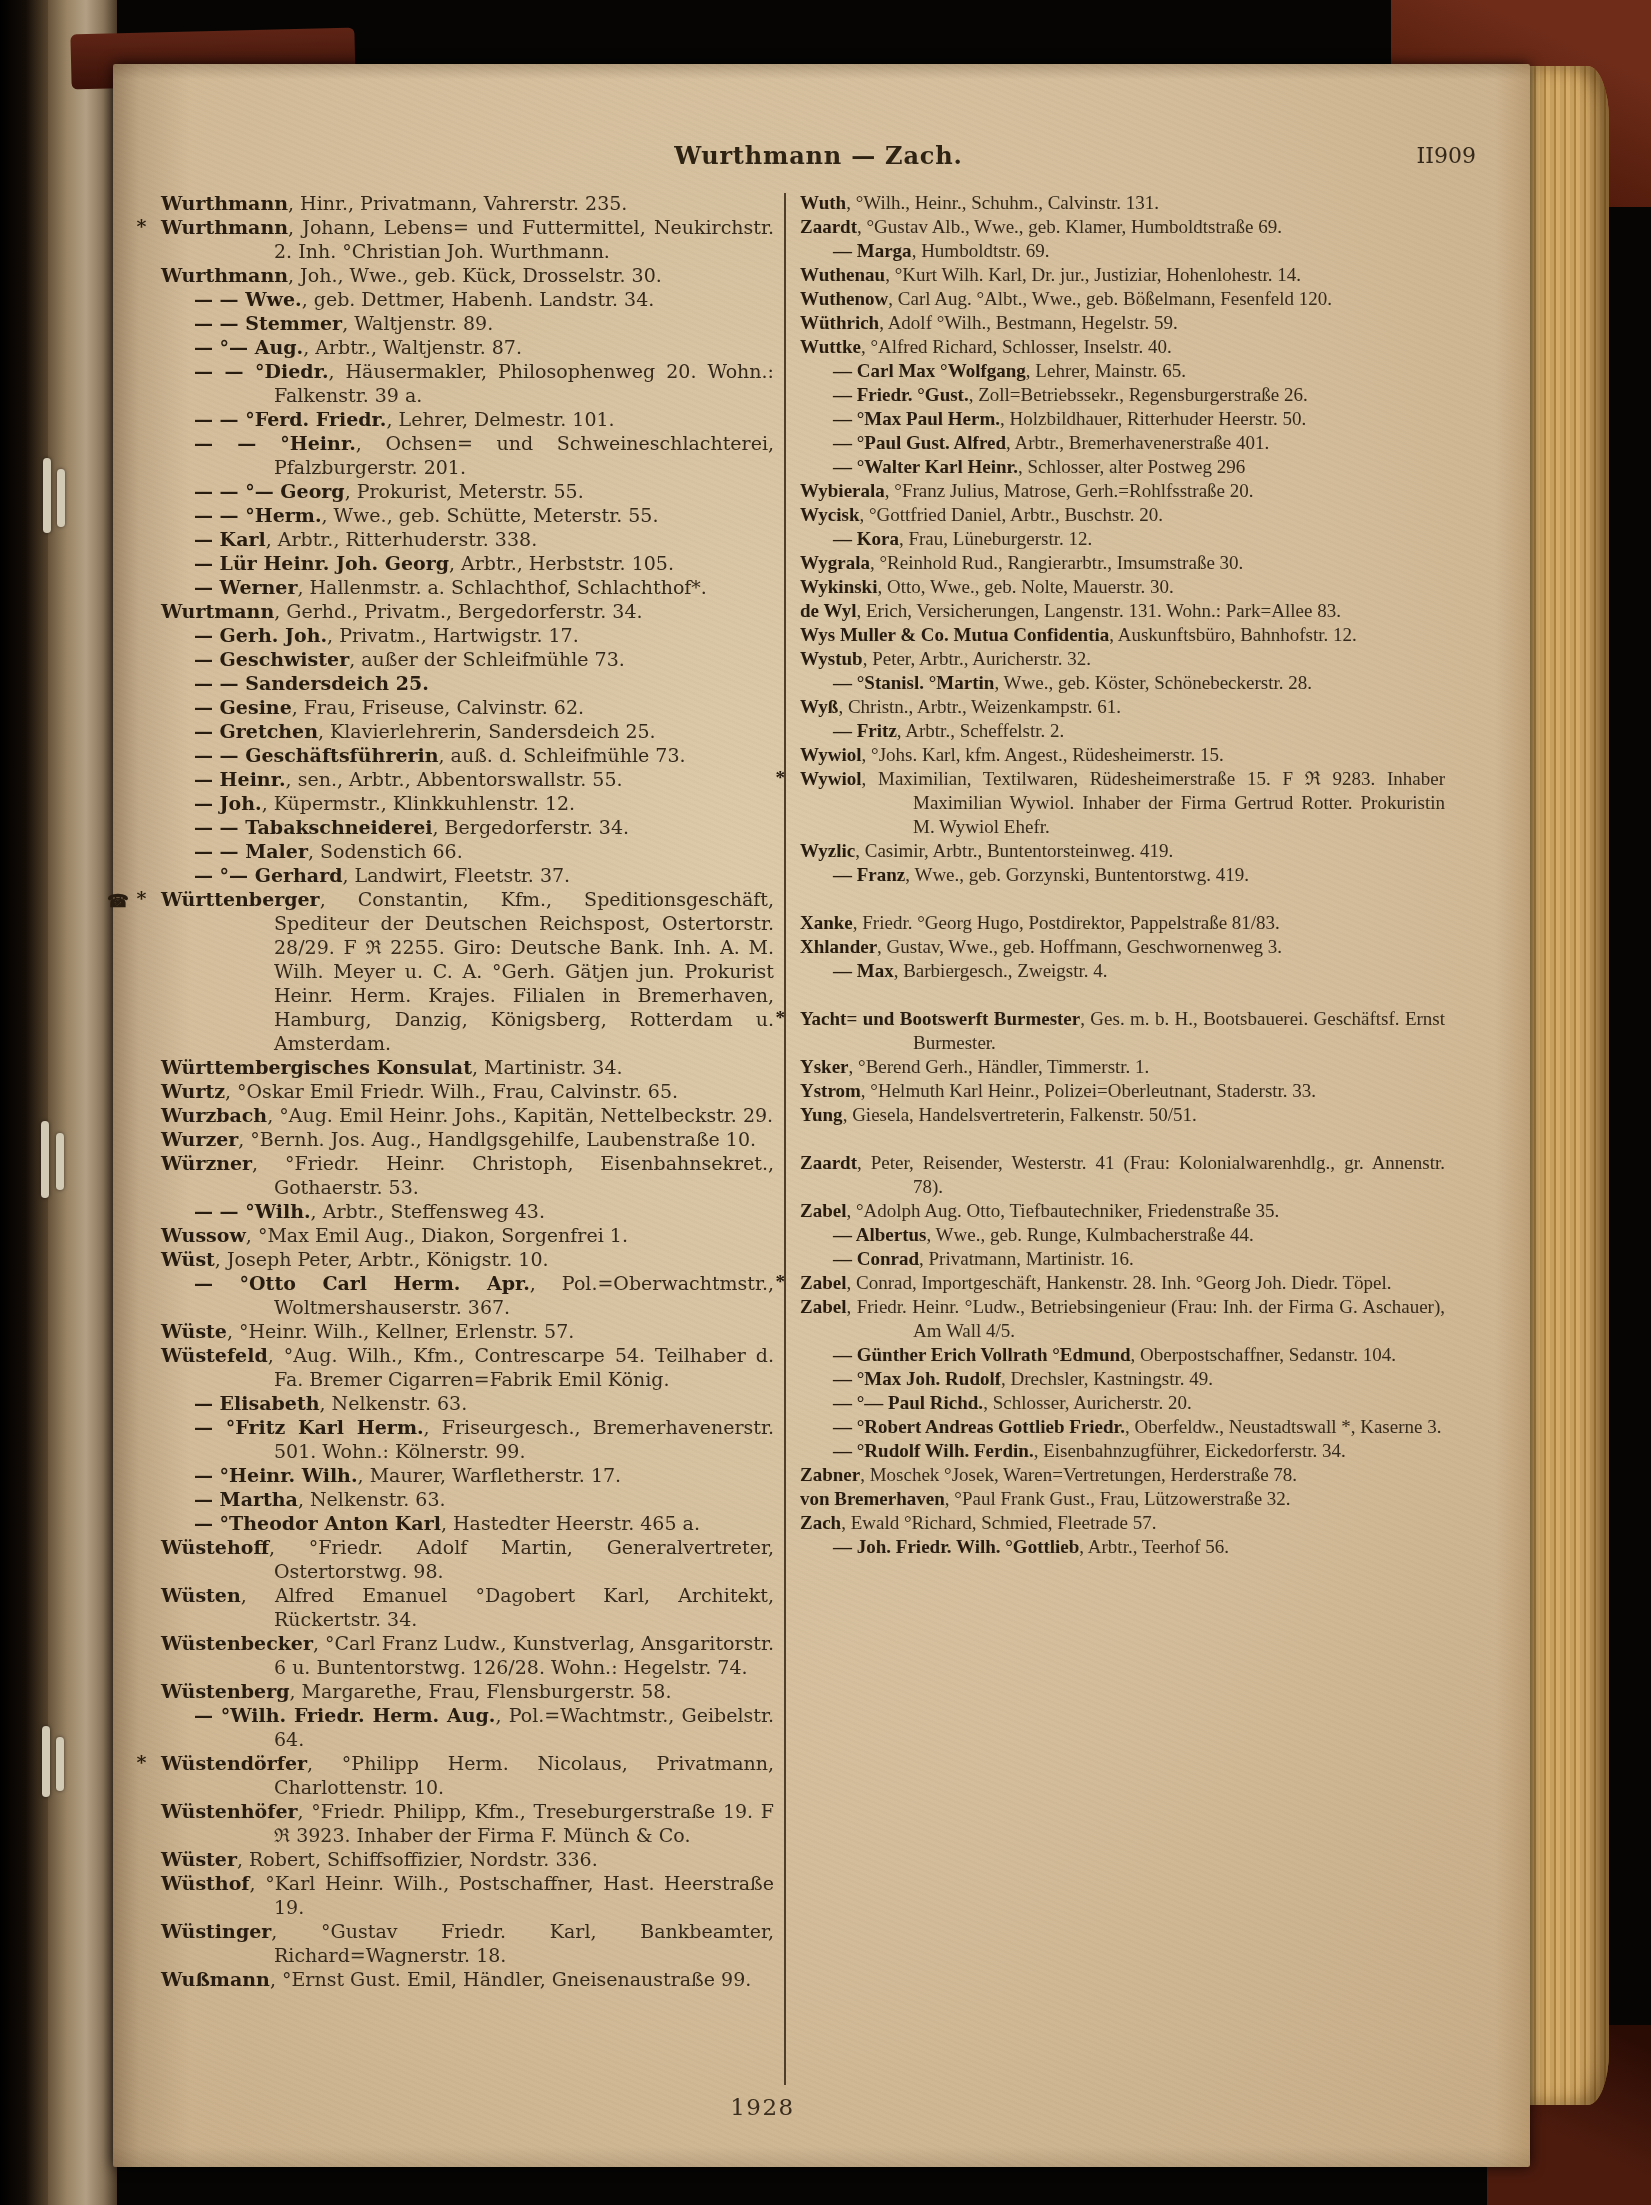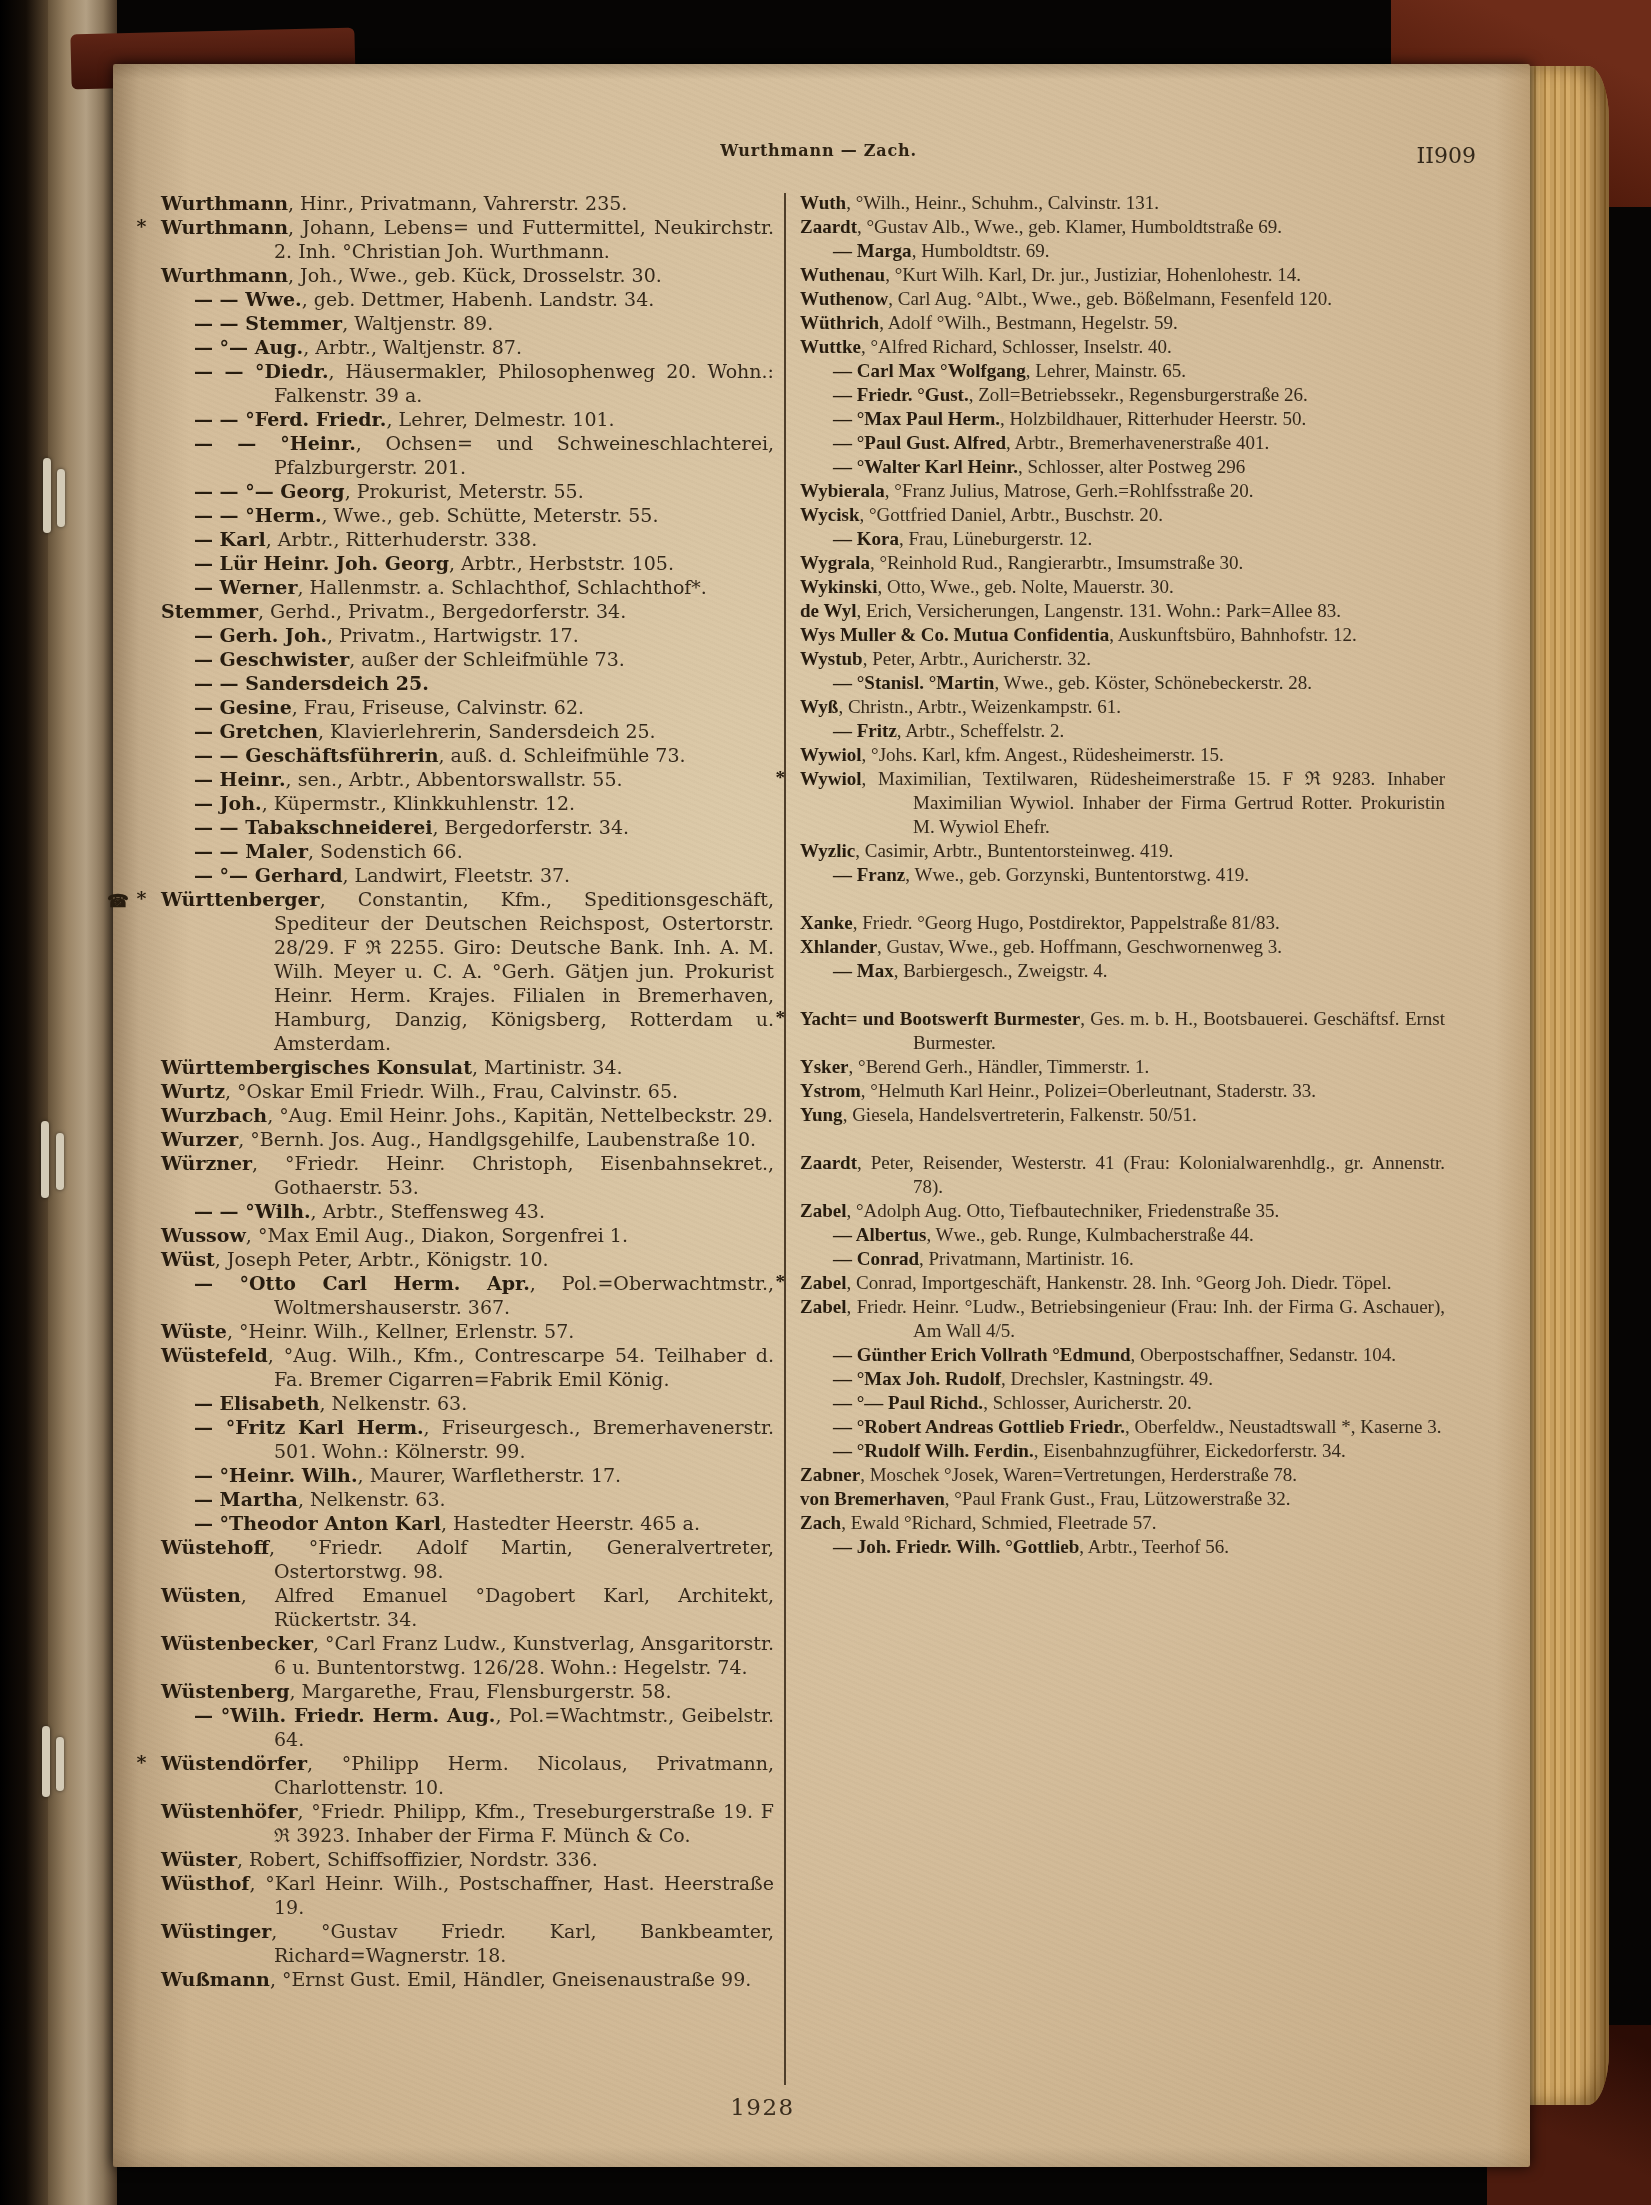--- a/index.html
+++ b/index.html
@@ -27,21 +27,21 @@
     background:
       linear-gradient(90deg,rgba(72,46,20,.38) 0,rgba(72,46,20,.14) 26px,rgba(72,46,20,0) 77px),
       linear-gradient(270deg,rgba(150,110,60,.30) 0,rgba(150,110,60,0) 35px),
       linear-gradient(180deg,rgba(60,40,18,.22) 0,rgba(60,40,18,0) 15.3px),
       linear-gradient(0deg,rgba(60,40,18,.14) 0,rgba(60,40,18,0) 20px),
       repeating-linear-gradient(23deg,rgba(80,60,30,.025) 0 2.3px,rgba(0,0,0,0) 2.3px 5.4px),
       radial-gradient(ellipse at 44% 38%,#dccaa9 0%,#d4bd9b 55%,#c6ab85 100%);
     border-radius:2.3px;box-shadow:0 0 14px rgba(0,0,0,.8);}
 
   .header-row{position:absolute;left:48px;top:77px;width:1315px;height:34px;}
-  .h-title{display:block;text-align:center;font-weight:bold;font-size:16px;letter-spacing:0.8px;color:#2e2213;}
+  .h-title{display:block;text-align:center;font-weight:bold;font-size:24px;letter-spacing:0.8px;color:#2e2213;}
   .h-corner{position:absolute;right:0;top:1.5px;font-size:22px;color:#33281a;}
   .h-corner .num{}
 
   .col{position:absolute;top:127px;font-size:19px;line-height:24px;color:#35291b;text-align:justify;}
   .col-left{left:48px;width:613px;}
   .col-right{left:687px;width:645px;font-family:Liberation Serif, serif;}
   .divider{position:absolute;left:671px;top:129px;width:1.5px;height:1892px;background:#4e3e2a;}
 
   .entry{position:relative;margin:0;padding-left:113px;text-indent:-113px;}
   .entry.sub{text-indent:-80px;}
@@ -84,21 +84,21 @@
         <p class="entry sub"><b>— — Stemmer</b>, Waltjenstr. 89.</p>
         <p class="entry sub"><b>— °— Aug.</b>, Arbtr., Waltjenstr. 87.</p>
         <p class="entry sub"><b>— — °Diedr.</b>, Häusermakler, Philosophenweg 20. Wohn.: Falkenstr. 39 a.</p>
         <p class="entry sub"><b>— — °Ferd. Friedr.</b>, Lehrer, Delmestr. 101.</p>
         <p class="entry sub"><b>— — °Heinr.</b>, Ochsen= und Schweineschlachterei, Pfalzburgerstr. 201.</p>
         <p class="entry sub"><b>— — °— Georg</b>, Prokurist, Meterstr. 55.</p>
         <p class="entry sub"><b>— — °Herm.</b>, Wwe., geb. Schütte, Meterstr. 55.</p>
         <p class="entry sub"><b>— Karl</b>, Arbtr., Ritterhuderstr. 338.</p>
         <p class="entry sub"><b>— Lür Heinr. Joh. Georg</b>, Arbtr., Herbststr. 105.</p>
         <p class="entry sub"><b>— Werner</b>, Hallenmstr. a. Schlachthof, Schlachthof*.</p>
-        <p class="entry"><b>Stemmer</b>, Gerhd., Privatm., Bergedorferstr. 34.</p>
+        <p class="entry"><b>Wurtmann</b>, Gerhd., Privatm., Bergedorferstr. 34.</p>
         <p class="entry sub"><b>— Gerh. Joh.</b>, Privatm., Hartwigstr. 17.</p>
         <p class="entry sub"><b>— Geschwister</b>, außer der Schleifmühle 73.</p>
         <p class="entry sub"><b>— — Sandersdeich 25.</b></p>
         <p class="entry sub"><b>— Gesine</b>, Frau, Friseuse, Calvinstr. 62.</p>
         <p class="entry sub"><b>— Gretchen</b>, Klavierlehrerin, Sandersdeich 25.</p>
         <p class="entry sub"><b>— — Geschäftsführerin</b>, auß. d. Schleifmühle 73.</p>
         <p class="entry sub"><b>— Heinr.</b>, sen., Arbtr., Abbentorswallstr. 55.</p>
         <p class="entry sub"><b>— Joh.</b>, Küpermstr., Klinkkuhlenstr. 12.</p>
         <p class="entry sub"><b>— — Tabakschneiderei</b>, Bergedorferstr. 34.</p>
         <p class="entry sub"><b>— — Maler</b>, Sodenstich 66.</p>

